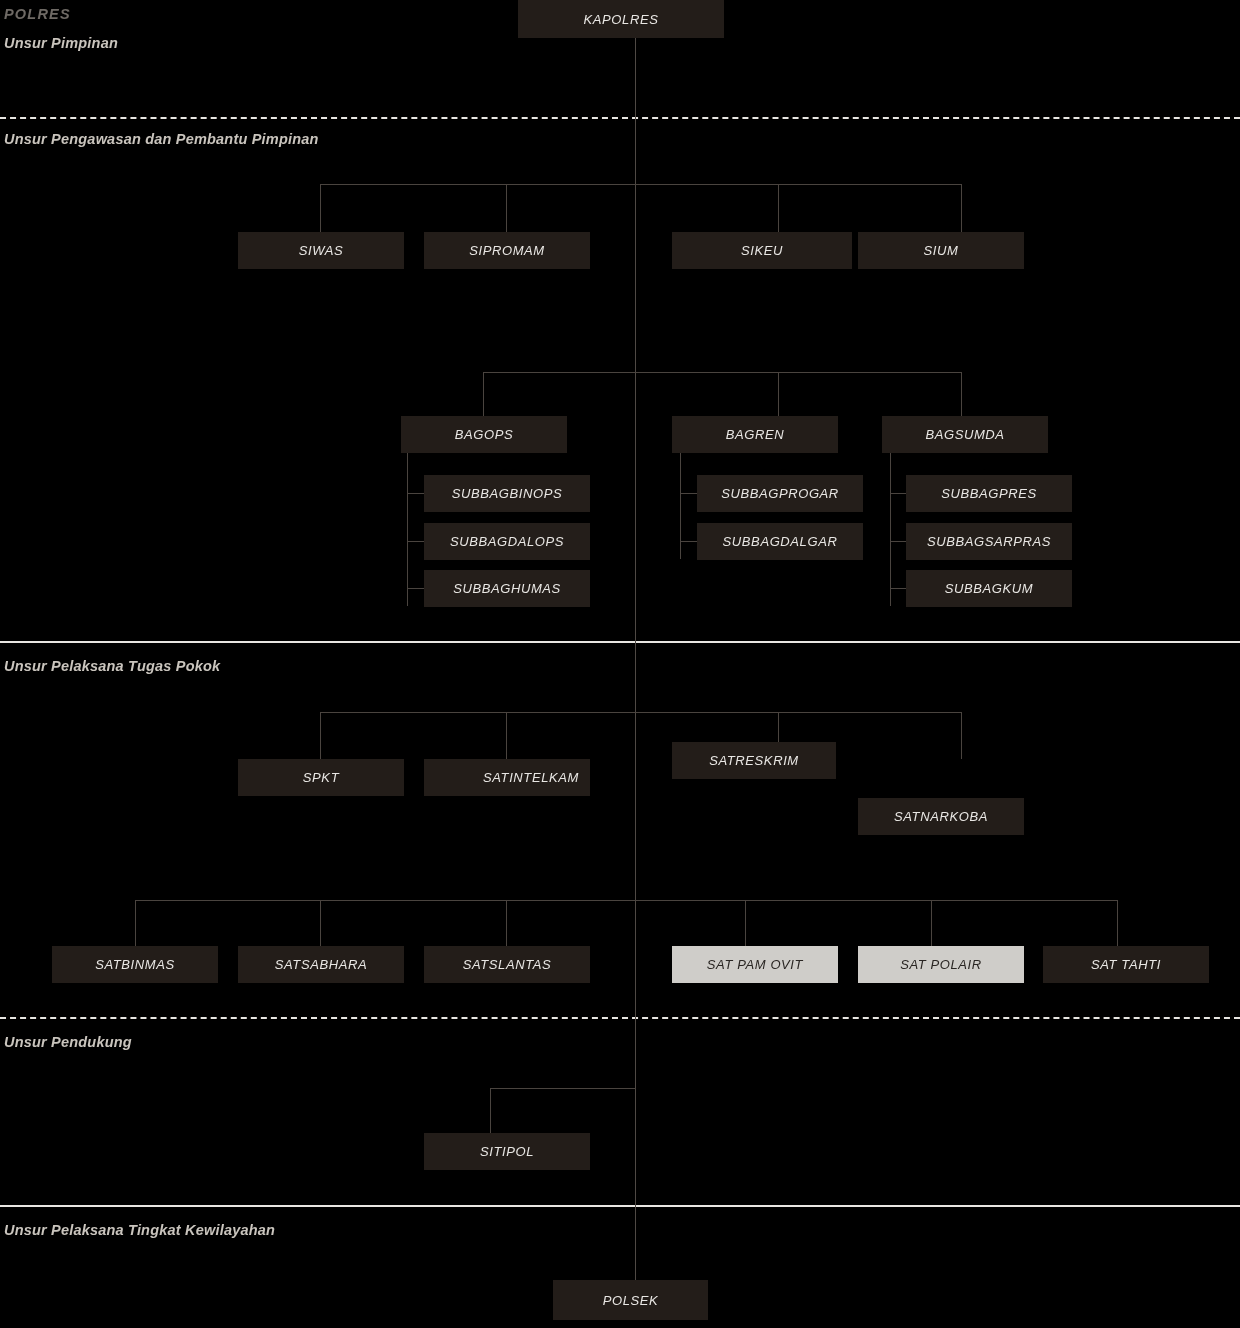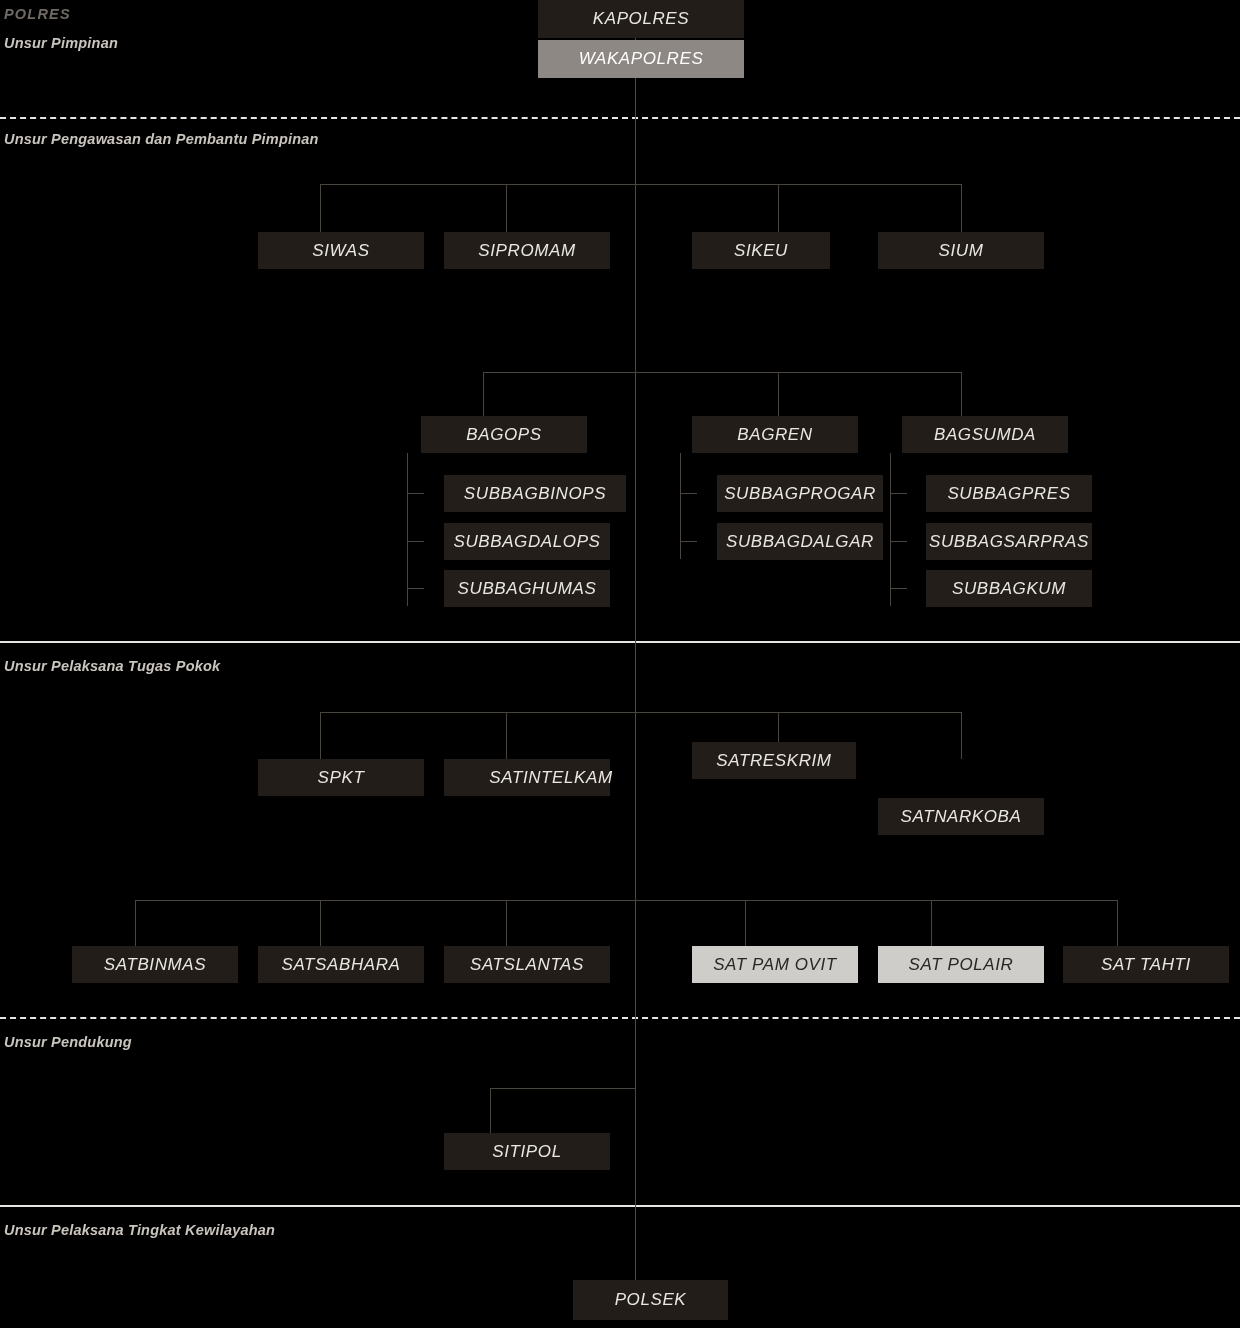--- a/index.html
+++ b/index.html
@@ -46,27 +46,26 @@
   .divider.solid {
     border-top: 2px solid #e8e6e2;
   }
   
   .box {
     position: absolute;
     box-sizing: border-box;
     display: flex;
     align-items: center;
     justify-content: center;
-    font-size: 17px;
+    font-size: 13px;
     letter-spacing: 0.6px;
     color: #e9e7e4;
     background: #231d19;
     white-space: nowrap;
     text-align: center;
-    margin-left: 20px;
   }
   .box.dark2 { background: #241e1a; }
   .box.light {
     background: #cfcdc9;
     color: #2a2623;
   }
   .box.mid {
     background: #8d8883;
     color: #ffffff;
   }
@@ -96,47 +95,46 @@
   <div class="divider" style="top:1017px;"></div>
   <div class="divider solid" style="top:1205px;"></div>
 
   <div class="ln vln spine" style="left:635px; top:38px; height:79px;"></div>
   <div class="ln vln spine" style="left:635px; top:117px; height:524px;"></div>
   <div class="ln vln spine" style="left:635px; top:641px; height:376px;"></div>
   <div class="ln vln spine" style="left:635px; top:1017px; height:188px;"></div>
   <div class="ln vln spine" style="left:635px; top:1205px; height:75px;"></div>
 
   <div class="box" style="left:518px; top:0px; width:206px; height:38px;">KAPOLRES</div>
-  <div class="box mid" style="left:518px; top:40px; width:206px; height:38px;">WAKAPOLRES</div>
 
   <div class="ln hln" style="left:320px; top:184px; width:642px;"></div>
   <div class="ln vln" style="left:320px; top:184px; height:48px;"></div>
   <div class="ln vln" style="left:506px; top:184px; height:48px;"></div>
   <div class="ln vln" style="left:778px; top:184px; height:48px;"></div>
   <div class="ln vln" style="left:961px; top:184px; height:48px;"></div>
 
   <div class="box" style="left:238px; top:232px; width:166px; height:37px;">SIWAS</div>
   <div class="box" style="left:424px; top:232px; width:166px; height:37px;">SIPROMAM</div>
-  <div class="box" style="left:672px; top:232px; width:138px; height:37px;">SIKEU</div>
+  <div class="box" style="left:672px; top:232px; width:180px; height:37px;">SIKEU</div>
   <div class="box" style="left:858px; top:232px; width:166px; height:37px;">SIUM</div>
 
   <div class="ln hln" style="left:483px; top:372px; width:479px;"></div>
   <div class="ln vln" style="left:483px; top:372px; height:44px;"></div>
   <div class="ln vln" style="left:778px; top:372px; height:44px;"></div>
   <div class="ln vln" style="left:961px; top:372px; height:44px;"></div>
 
   <div class="box" style="left:401px; top:416px; width:166px; height:37px;">BAGOPS</div>
   <div class="box" style="left:672px; top:416px; width:166px; height:37px;">BAGREN</div>
   <div class="box" style="left:882px; top:416px; width:166px; height:37px;">BAGSUMDA</div>
 
   <div class="ln vln" style="left:407px; top:453px; height:153px;"></div>
   <div class="ln hln" style="left:407px; top:493px; width:17px;"></div>
   <div class="ln hln" style="left:407px; top:541px; width:17px;"></div>
   <div class="ln hln" style="left:407px; top:588px; width:17px;"></div>
-  <div class="box dark2" style="left:424px; top:475px; width:182px; height:37px;">SUBBAGBINOPS</div>
+  <div class="box dark2" style="left:424px; top:475px; width:166px; height:37px;">SUBBAGBINOPS</div>
   <div class="box dark2" style="left:424px; top:523px; width:166px; height:37px;">SUBBAGDALOPS</div>
   <div class="box dark2" style="left:424px; top:570px; width:166px; height:37px;">SUBBAGHUMAS</div>
 
   <div class="ln vln" style="left:680px; top:453px; height:106px;"></div>
   <div class="ln hln" style="left:680px; top:493px; width:17px;"></div>
   <div class="ln hln" style="left:680px; top:541px; width:17px;"></div>
   <div class="box dark2" style="left:697px; top:475px; width:166px; height:37px;">SUBBAGPROGAR</div>
   <div class="box dark2" style="left:697px; top:523px; width:166px; height:37px;">SUBBAGDALGAR</div>
 
   <div class="ln vln" style="left:890px; top:453px; height:153px;"></div>

